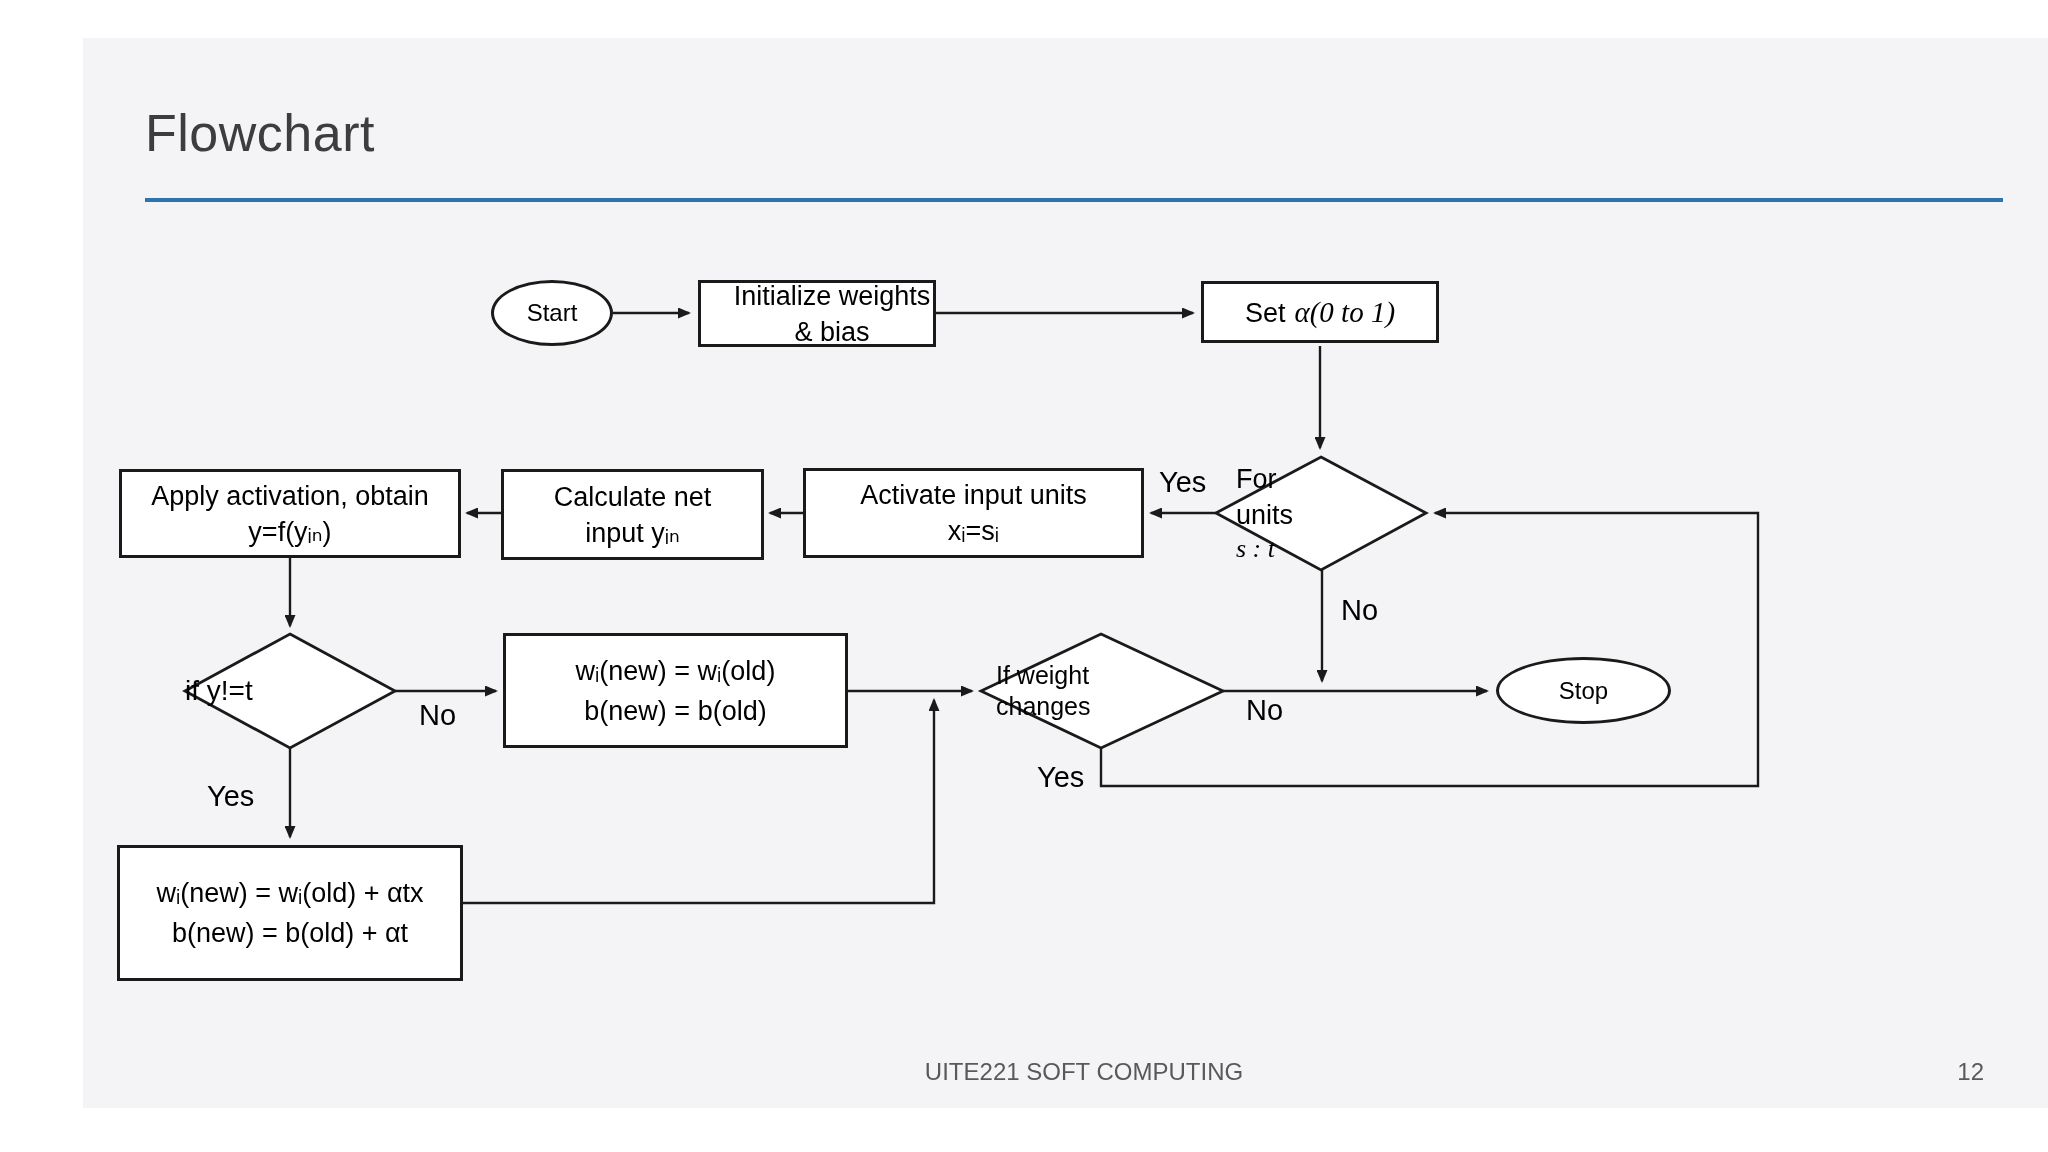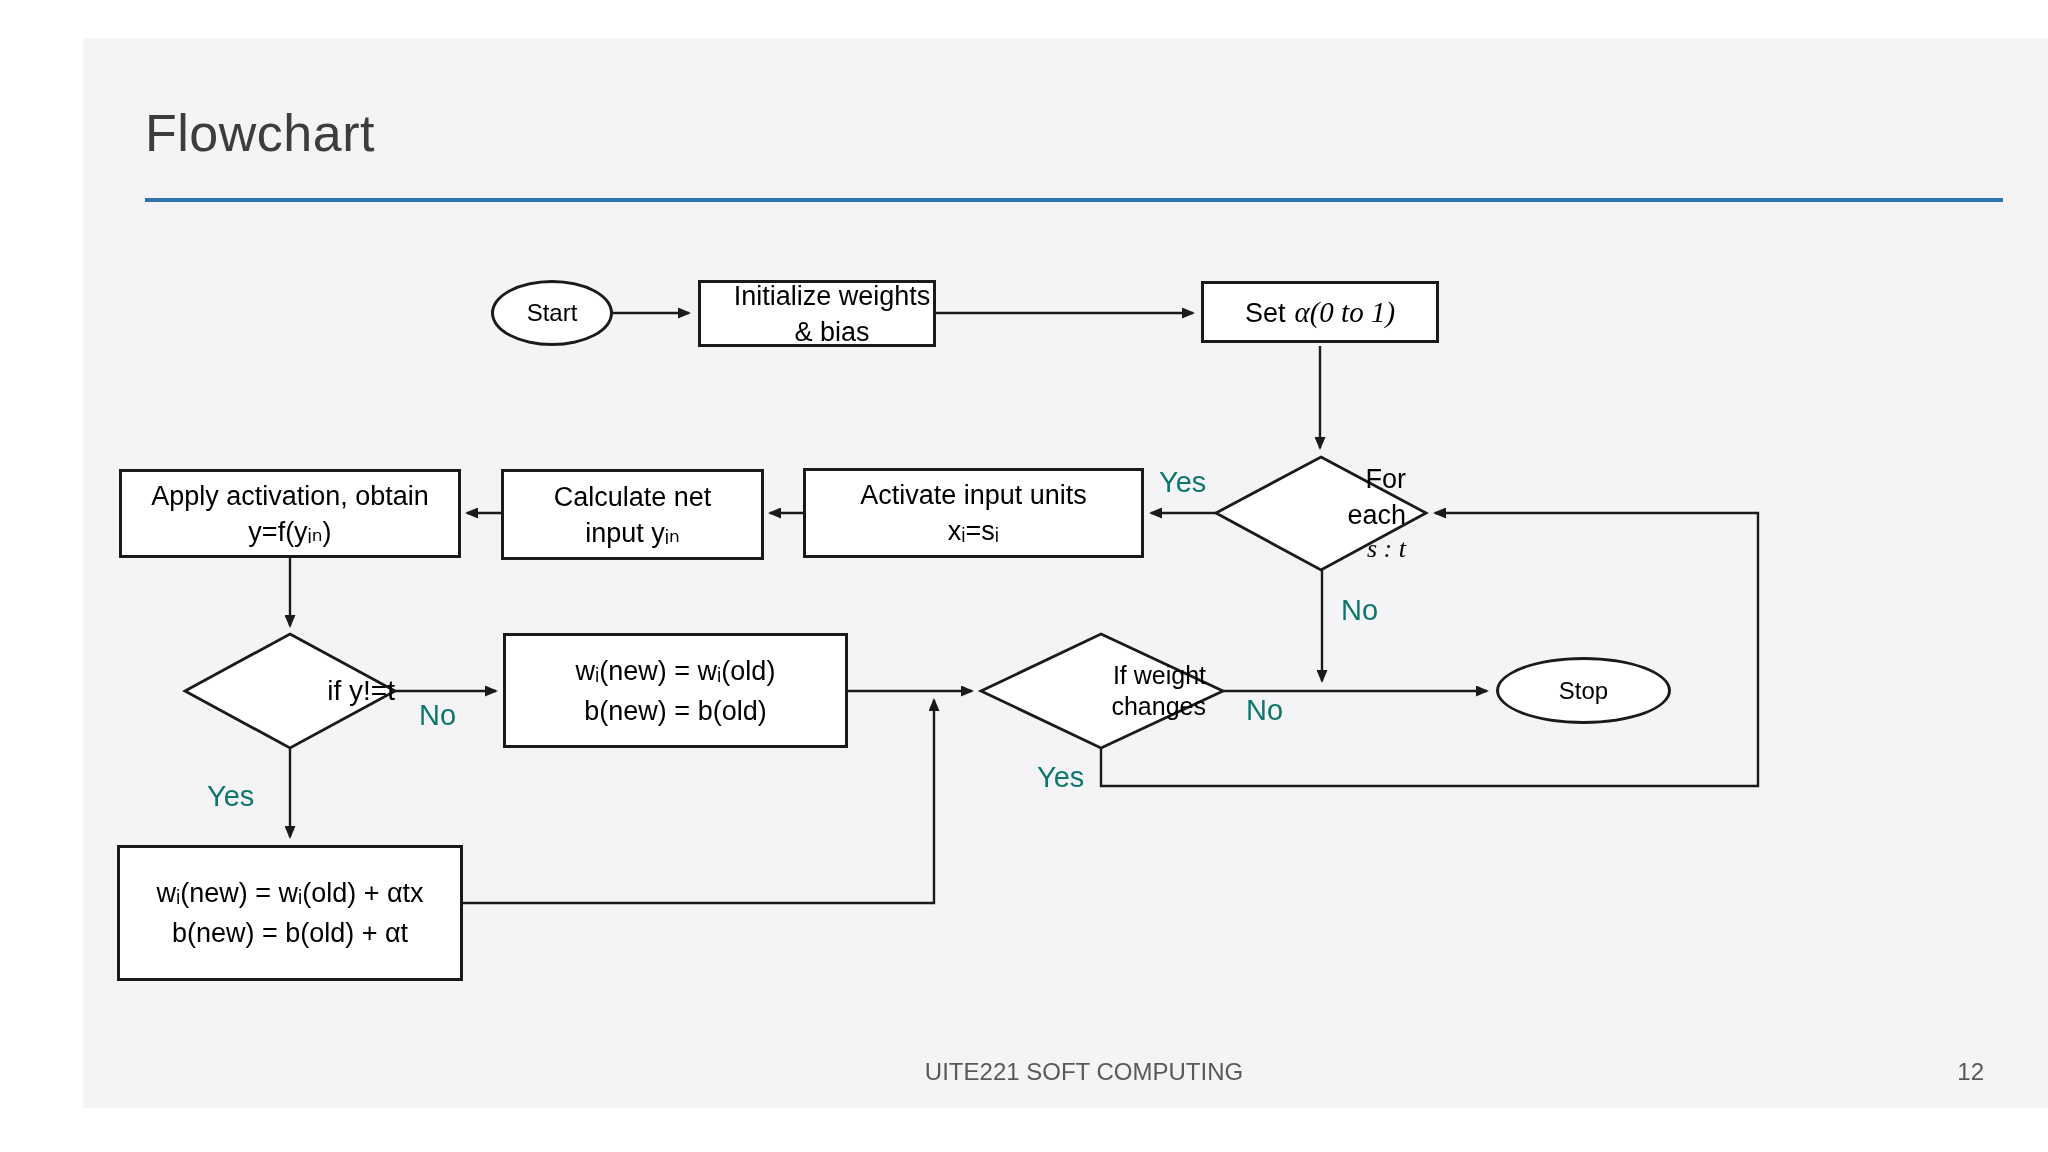--- a/index.html
+++ b/index.html
@@ -19,26 +19,26 @@
     border:3px solid #1a1a1a; display:flex; flex-direction:column;
     align-items:center; justify-content:center; text-align:center;
     font-size:27px; line-height:36px; color:#000;
   }
   .oval { border-radius:50%; font-size:24px; }
   .two-line { line-height:40px; }
   .mathline { display:flex; flex-direction:row; align-items:baseline; gap:9px;justify-content:center; }
   .math { font-family:"Liberation Serif","DejaVu Serif",serif; font-style:italic; font-size:29px; }
   .dtext {
     position:absolute; display:flex; flex-direction:column;
-    align-items:flex-end; justify-content:center; text-align:center;
+    align-items:flex-start; justify-content:center; text-align:center;
     font-size:27px; line-height:36px; color:#000;
   }
   .dtext .serif { font-family:"Liberation Serif","DejaVu Serif",serif; font-style:italic; font-size:26px; line-height:32px; }
   .dtext.small { font-size:25px; line-height:31px; }
-  .elabel { position:absolute; font-size:29px; color:#0f766e; }
+  .elabel { position:absolute; font-size:29px; color:#000000; }
   .footer { position:absolute; top:1058px; left:0; width:2048px; text-align:center; font-size:24px; color:#595959;padding-left:19px; }
   .pagenum { position:absolute; top:1058px; right:105px; font-size:24px; color:#595959; }
 </style>
 </head>
 <body>
 
 <div class="page">
   <div class="slide"></div>
 
   <div class="title">Flowchart</div>
@@ -105,21 +105,21 @@
     <span>wᵢ(new) = wᵢ(old)</span>
     <span>b(new) = b(old)</span>
   </div>
   <div class="node two-line" style="left:76px; top:845px; width:346px; height:136px;align-items:center;">
     <span>wᵢ(new) = wᵢ(old) + αtx</span>
     <span>b(new) = b(old) + αt</span>
   </div>
 
   <div class="dtext" style="left:1195px; top:453px; width:170px; height:120px;">
     <span>For</span>
-    <span>each</span>
+    <span>units</span>
     <span class="serif">s : t</span>
   </div>
   <div class="dtext" style="left:144px; top:634px; width:210px; height:114px; font-size:28px;">
     <span>if y!=t</span>
   </div>
   <div class="dtext small" style="left:955px; top:637px; width:210px; height:108px;">
     <span>If weight</span>
     <span>changes</span>
   </div>
 

